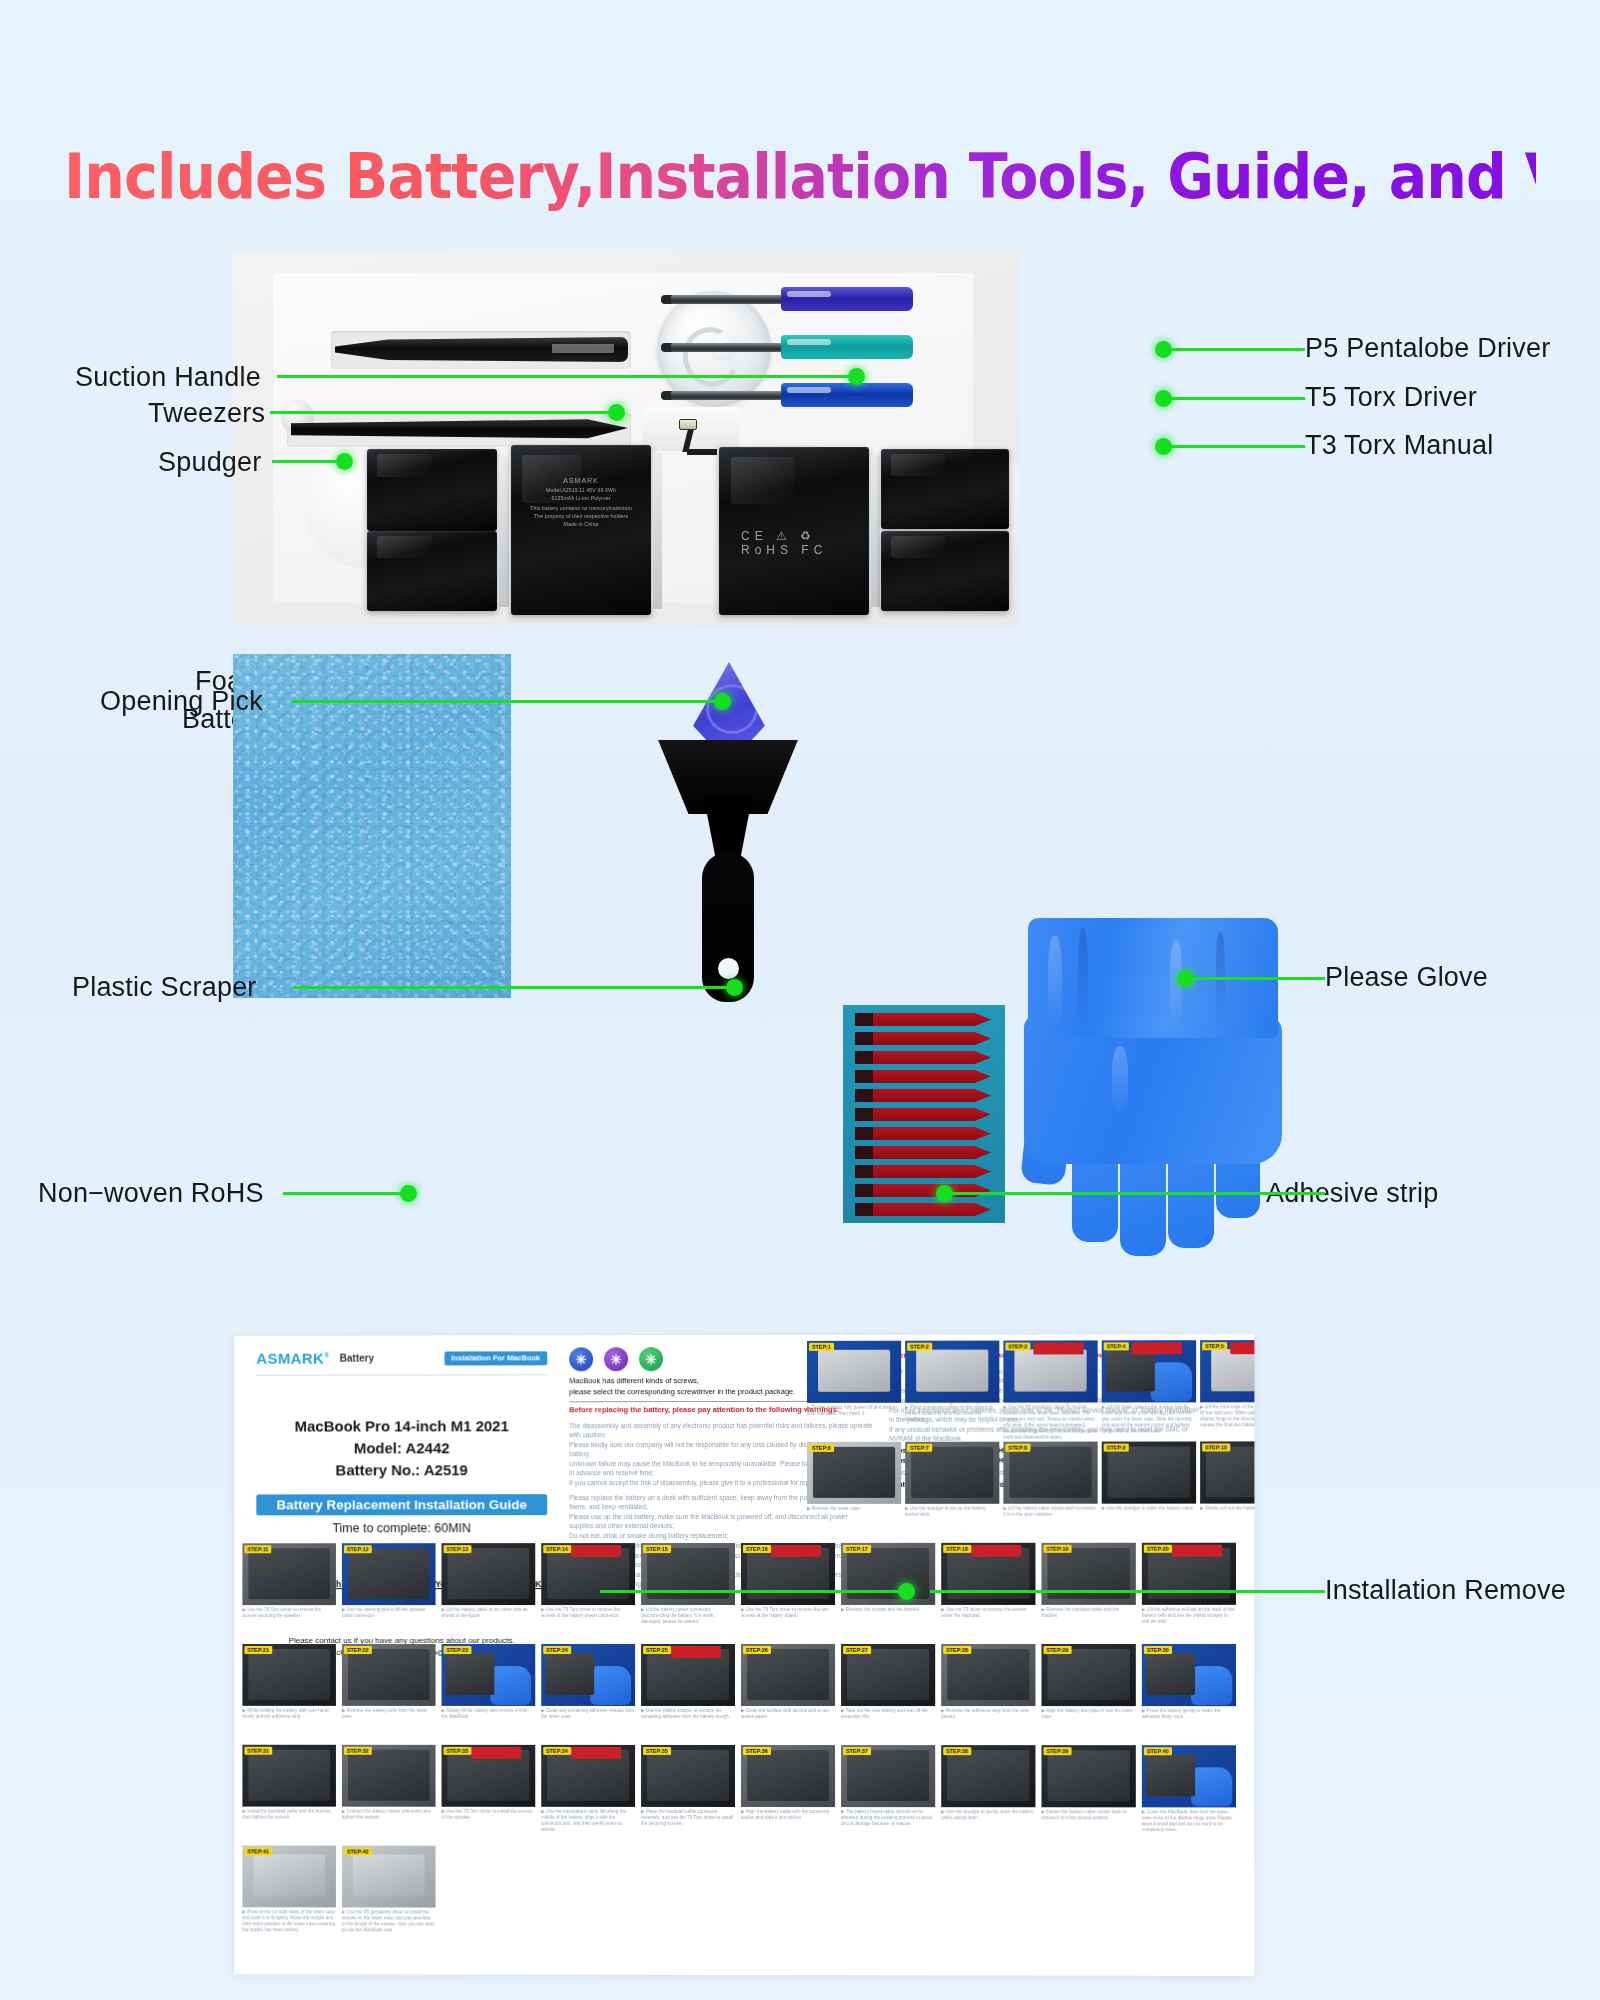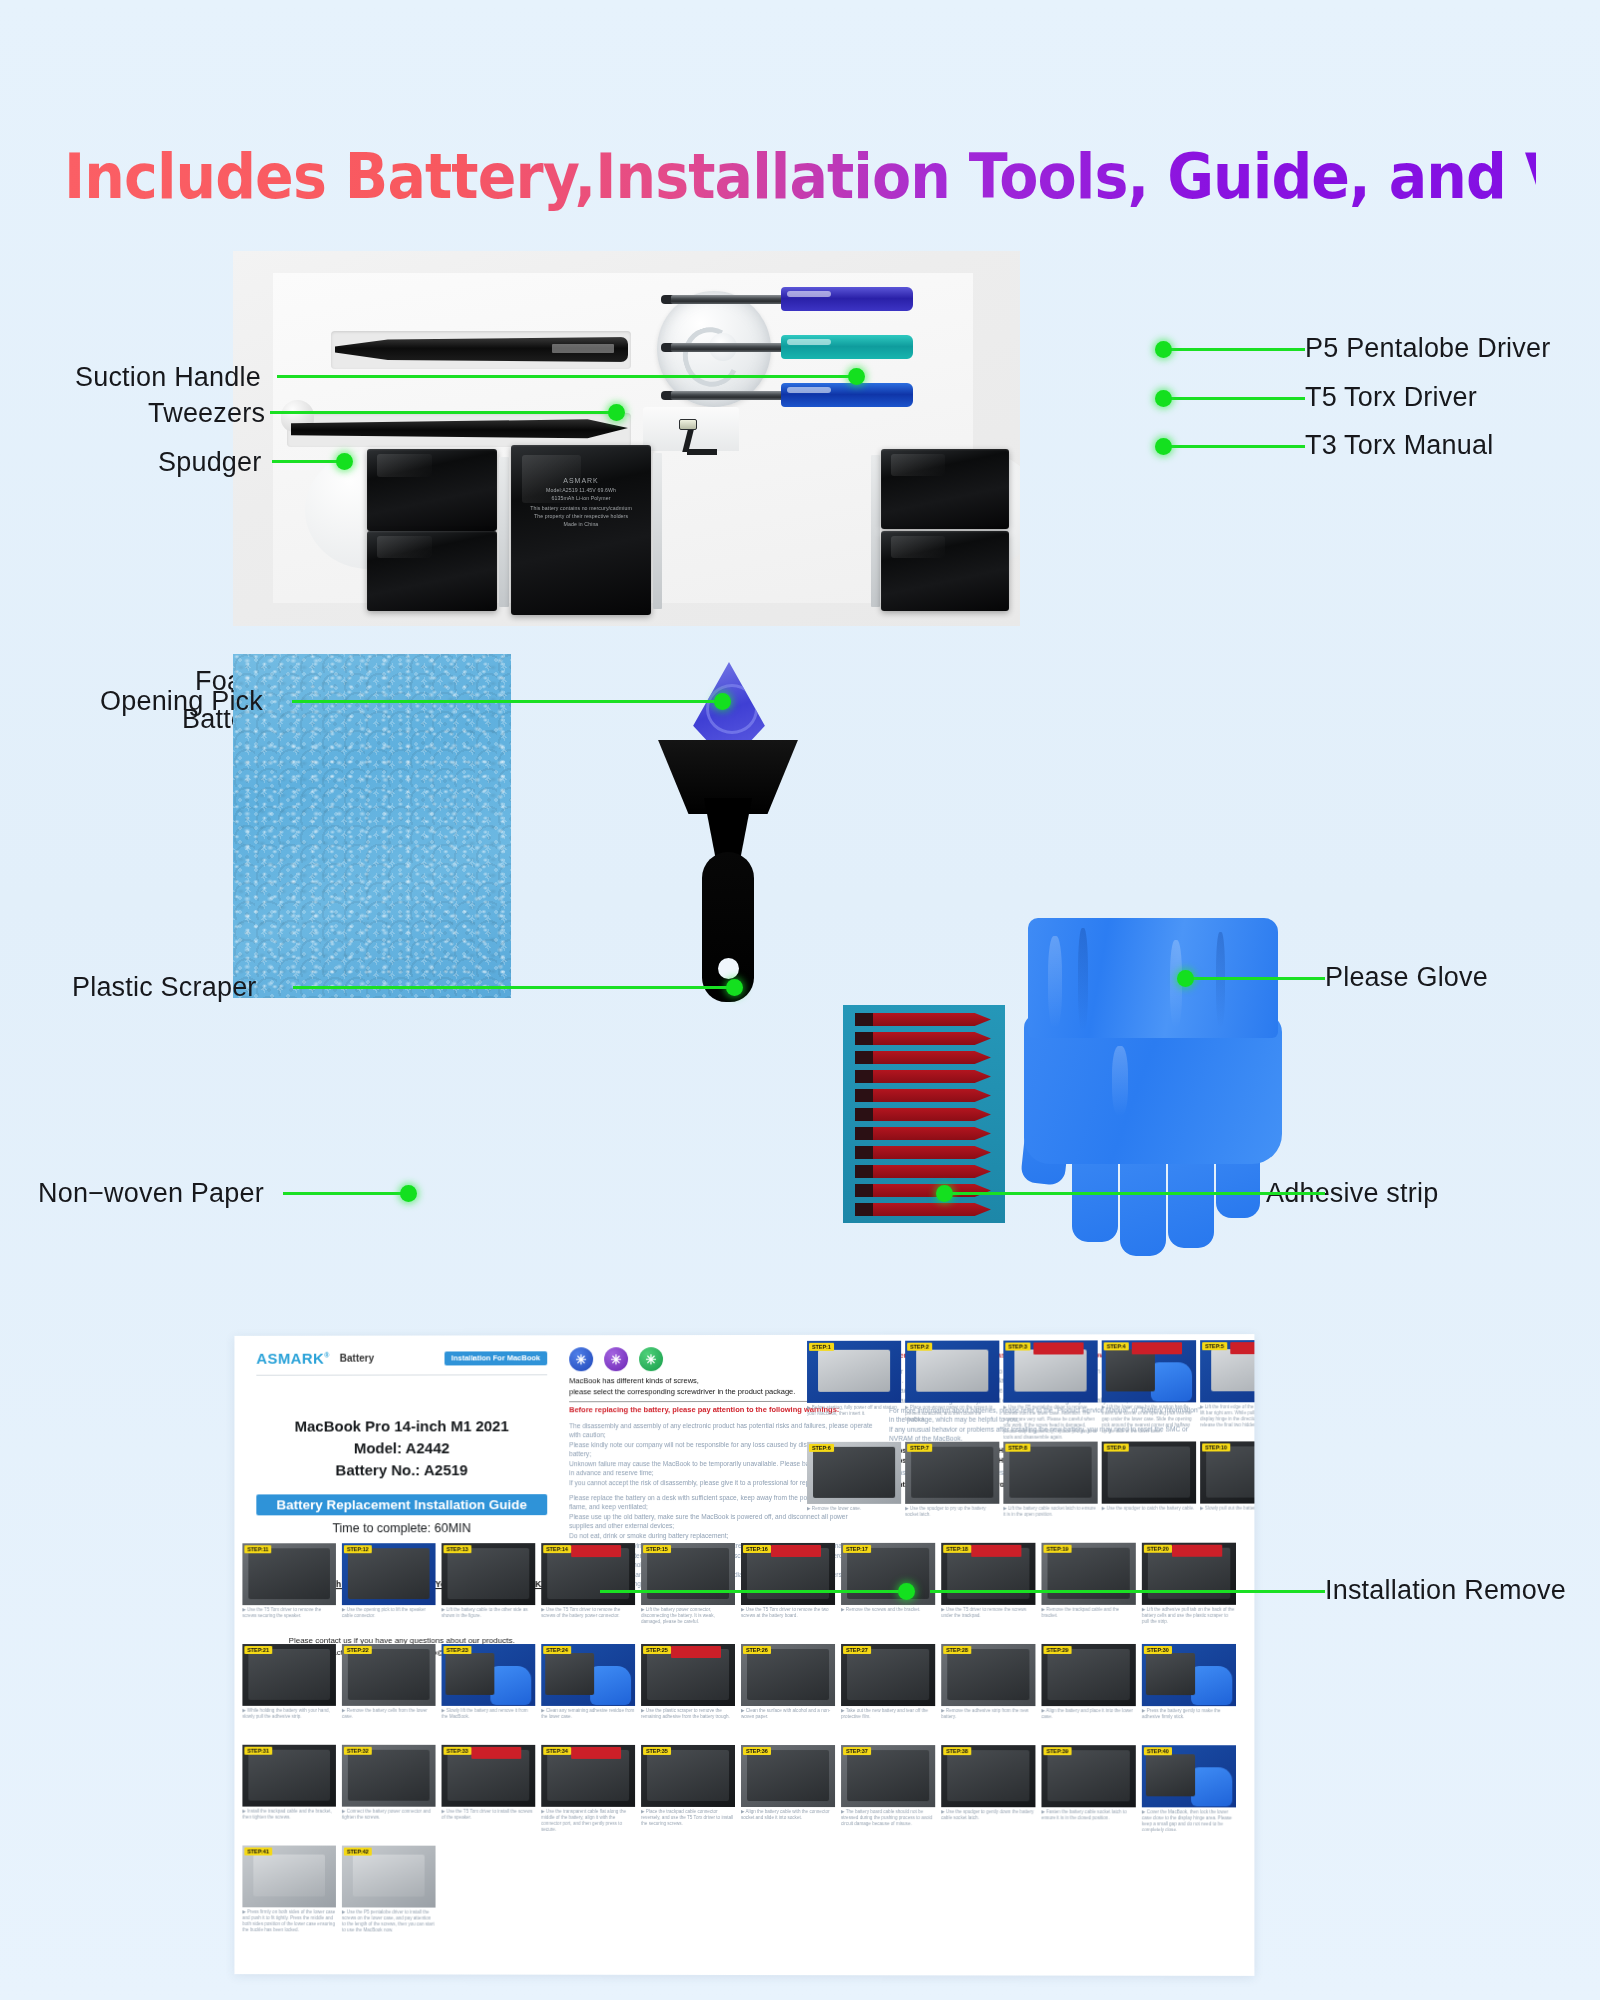--- a/index.html
+++ b/index.html
@@ -383,20 +383,23 @@
         <div class="bcell" style="left:198px;top:2px;width:140px;height:170px;">
           <div class="blabel" style="top:42px;">Model:A2519   11.45V    69.6Wh</div>
           <div class="blabel" style="top:50px;">6135mAh  Li-ion  Polymer</div>
           <div class="blabel" style="top:60px;">This battery contains no mercury/cadmium</div>
           <div class="blabel" style="top:68px;">The property of their respective holders</div>
           <div class="blabel" style="top:76px;">Made in China</div>
           <div class="blabel" style="top:32px;font-size:7px;letter-spacing:1px;">ASMARK</div>
         </div>
 
         <div class="btab" style="left:340px;top:10px;width:9px;height:156px;"></div>
+        <div class="bcell" style="left:406px;top:4px;width:150px;height:168px;">
+          <div class="bmark" style="left:22px;top:82px;">CE  ⚠  ♻  RoHS  FC</div>
+        </div>
         <div class="btab" style="left:558px;top:12px;width:9px;height:152px;"></div>
         <div class="bcell" style="left:568px;top:6px;width:128px;height:80px;"></div>
         <div class="bcell" style="left:568px;top:88px;width:128px;height:80px;"></div>
       </div>
     </div>
   </div>
 
   <div class="lbl l" style="left:75px;top:362px;">Suction Handle</div>
   <div class="lead" style="left:277px;top:375px;width:579px;"></div>
   <div class="dot" style="left:848px;top:368px;"></div>
@@ -469,21 +472,21 @@
   </div>
 
   <div class="lbl l" style="left:100px;top:686px;">Opening Pick</div>
   <div class="lead" style="left:292px;top:700px;width:428px;"></div>
   <div class="dot" style="left:714px;top:693px;"></div>
 
   <div class="lbl l" style="left:72px;top:972px;">Plastic Scraper</div>
   <div class="lead" style="left:293px;top:986px;width:440px;"></div>
   <div class="dot" style="left:726px;top:979px;"></div>
 
-  <div class="lbl l" style="left:38px;top:1178px;">Non−woven Paper</div>
+  <div class="lbl l" style="left:38px;top:1178px;">Non−woven RoHS</div>
   <div class="lead" style="left:283px;top:1192px;width:123px;"></div>
   <div class="dot" style="left:400px;top:1185px;"></div>
 
   <div class="lbl r" style="left:1325px;top:962px;">Please Glove</div>
   <div class="lead" style="left:1185px;top:977px;width:140px;"></div>
   <div class="dot" style="left:1177px;top:970px;"></div>
 
   <div class="lbl r" style="left:1266px;top:1178px;">Adhesive strip</div>
   <div class="lead" style="left:944px;top:1192px;width:381px;"></div>
   <div class="dot" style="left:936px;top:1185px;"></div>

